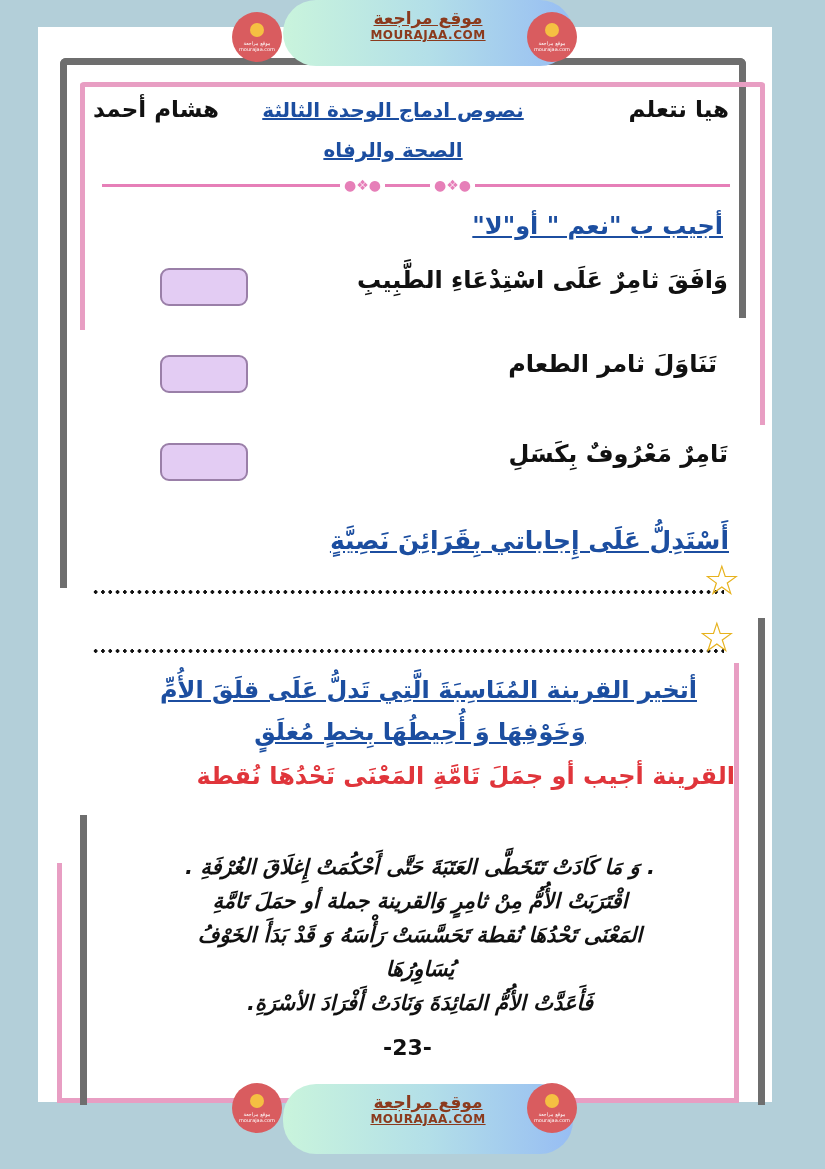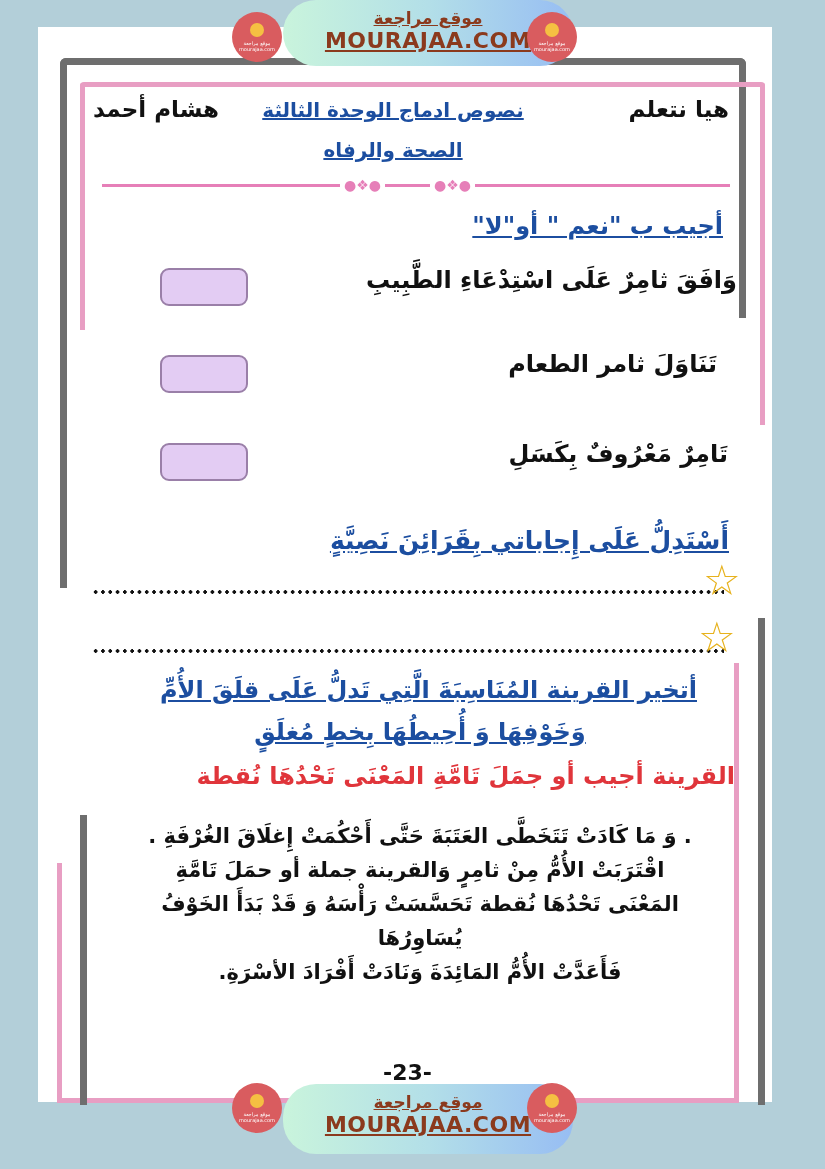--- a/index.html
+++ b/index.html
@@ -28,21 +28,21 @@
     border-left: 5px solid #e89ec3; border-right: 5px solid #e89ec3; border-bottom: 5px solid #e89ec3; }
   .pink-bottom-cut { left: 57px; top: 663px; width: 6px; height: 200px; background:#fff; }
   .gray-bottom-left { left: 80px; top: 815px; width: 7px; height: 290px; background: #6e6e6e; }
 
   .badge {
     position: absolute; width: 290px; height: 66px; border-radius: 33px;
     background: linear-gradient(90deg, #c9f4dc 0%, #b3dfe8 50%, #97bdf3 100%);
     text-align: center; color: #8b3a1d; font-weight: bold;
   }
   .badge .ar { font-size: 17px; text-decoration: underline; display:block; margin-top: 8px; direction: rtl; }
-  .badge .en { font-size: 22px; text-decoration: underline; display:block; letter-spacing: 0.5px; }
+  .badge .en { font-size: 12px; text-decoration: underline; display:block; letter-spacing: 0.5px; }
   .logo {
     position: absolute; width: 50px; height: 50px; border-radius: 50%;
     background: #d95c5f; text-align: center; color: #fff; font-size: 5px; line-height: 6px;
   }
   .logo .dot { display:block; width: 14px; height: 14px; border-radius: 50%; background:#f5c042; margin: 11px auto 3px; }
 
   .rtl { direction: rtl; unicode-bidi: embed; }
   .t { position: absolute; white-space: nowrap; }
   .hdr-left, .hdr-right { font-size: 23px; font-weight: bold; color: #111; }
   .hdr-title { font-size: 20px; font-weight: bold; color: #1c4ea0; text-decoration: underline; text-align: center; }
@@ -90,49 +90,49 @@
 <div class="t rtl hdr-left" style="left:93px;top:96px;">هشام أحمد</div>
 <div class="t rtl hdr-title" style="left:248px;width:290px;top:98px;">نصوص ادماج الوحدة الثالثة</div>
 <div class="t rtl hdr-title" style="left:248px;width:290px;top:138px;">الصحة والرفاه</div>
 
 <div class="divider"></div>
 <div class="divider-orn" style="left:340px;">●❖●</div>
 <div class="divider-orn" style="left:430px;">●❖●</div>
 
 <div class="t rtl blue-head" style="right:102px;top:212px;">أجيب ب "نعم " أو"لا"</div>
 
-<div class="t rtl q" style="right:88px;top:266px;text-align:right;">وَافَقَ ثامِرٌ عَلَى اسْتِدْعَاءِ الطَّبِيبِ</div>
+<div class="t rtl q" style="right:97px;top:266px;text-align:right;">وَافَقَ ثامِرٌ عَلَى اسْتِدْعَاءِ الطَّبِيبِ</div>
 <div class="ansbox" style="top:268px;"></div>
 
 <div class="t rtl q" style="right:108px;top:350px;">تَنَاوَلَ ثامر الطعام</div>
 <div class="ansbox" style="top:355px;"></div>
 
 <div class="t rtl q" style="right:97px;top:440px;">تَامِرٌ مَعْرُوفٌ بِكَسَلِ</div>
 <div class="ansbox" style="top:443px;"></div>
 
 <div class="t rtl blue-head" style="right:96px;top:510px;font-size:25px;margin-top:16px;">أَسْتَدِلُّ عَلَى إِجاباتي بِقَرَائِنَ نَصِيَّةٍ</div>
 
 <div class="dots" style="top:589px;"></div>
 <div class="star" style="left:703px;top:560px;">☆</div>
 <div class="dots" style="top:648px;"></div>
 <div class="star" style="left:698px;top:617px;">☆</div>
 
 <div class="t rtl blue-head" style="right:128px;top:676px;">أتخير القرينة المُنَاسِبَةَ الَّتِي تَدلُّ عَلَى قلَقَ الأُمِّ</div>
 <div class="t rtl blue-head" style="left:100px;width:640px;text-align:center;top:718px;">وَخَوْفِهَا وَ أُحِيطُهَا بِخطٍ مُغلَقٍ</div>
 <div class="t rtl red-head" style="right:90px;top:762px;">القرينة أجيب أو جمَلَ تَامَّةِ المَعْنَى تَحْدُهَا نُقطة</div>
 
-<div class="para rtl" style="top:819px;">
+<div class="para rtl" style="top:850px;font-style:italic;">
   <div>. وَ مَا كَادَتْ تَتَخَطَّى العَتَبَةَ حَتَّى أَحْكُمَتْ إِغلَاقَ الغُرْفَةِ .</div>
   <div>اقْتَرَبَتْ الأُمُّ مِنْ ثامِرٍ وَالقرينة جملة أو حمَلَ تَامَّةِ</div>
   <div>المَعْنَى تَحْدُهَا نُقطة تَحَسَّسَتْ رَأْسَهُ وَ قَدْ بَدَأَ الخَوْفُ</div>
   <div>يُسَاوِرُهَا</div>
   <div>فَأَعَدَّتْ الأُمُّ المَائِدَةَ وَنَادَتْ أَفْرَادَ الأسْرَةِ.</div>
 </div>
 
-<div class="t pagenum" style="left:383px;top:1035px;margin-top:25px;">-23-</div>
+<div class="t pagenum" style="left:383px;top:1035px;">-23-</div>
 
 <div class="logo" style="left:232px;top:1083px;">
   <span class="dot"></span><span>موقع مراجعة mourajaa.com</span>
 </div>
 <div class="badge" style="left:283px;top:1084px;height:70px;">
   <span class="ar">موقع مراجعة</span>
   <span class="en">MOURAJAA.COM</span>
 </div>
 <div class="logo" style="left:527px;top:1083px;">
   <span class="dot"></span><span>موقع مراجعة mourajaa.com</span>

